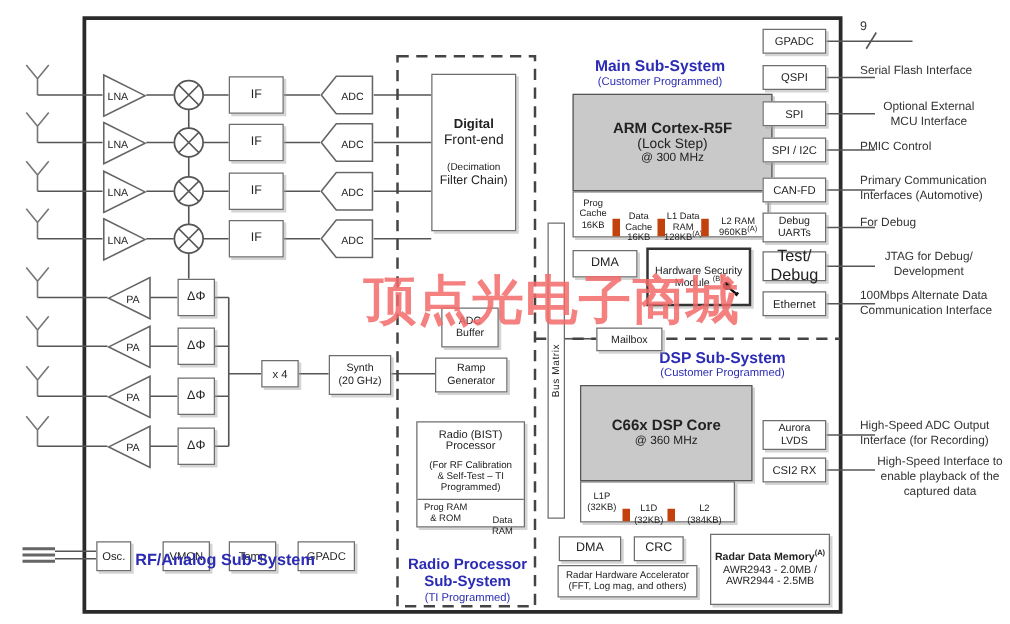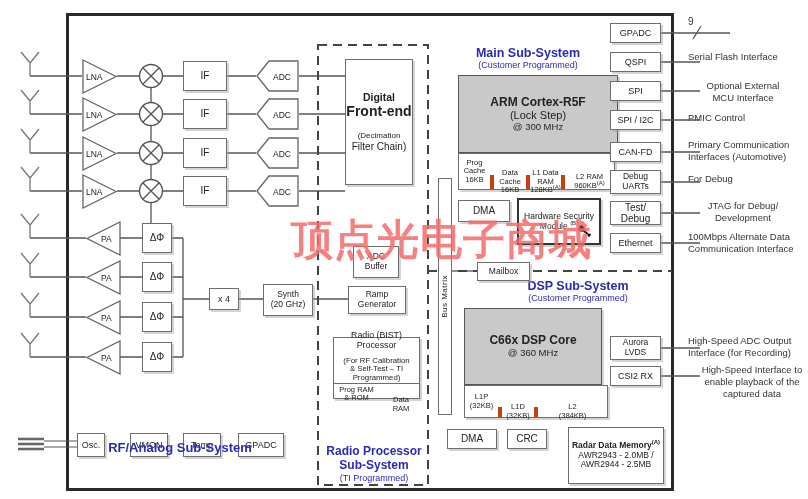--- a/index.html
+++ b/index.html
@@ -13,21 +13,21 @@
   .gray{background:#c9c9c9;border-color:#555;}
   .noshadow{box-shadow:none;}
   .blue{color:#2b2bb4;font-weight:bold;text-align:center;}
   .blue .sub{font-weight:normal;}
   .desc{position:absolute;font-size:9.5px;line-height:12px;color:#333;}
   .desc-c{text-align:center;}
   .strip{position:absolute;box-sizing:border-box;display:flex;background:#fff;
          border:1px solid #6e6e6e;box-shadow:2px 2px 0 rgba(160,160,160,0.45);}
   .cell{box-sizing:border-box;display:flex;flex-direction:column;align-items:center;
         justify-content:center;text-align:center;font-size:7.5px;line-height:1.15;}
-  .cell+.cell{border-left:4px solid #c2410c;margin-top:21px;}
+  .cell+.cell{border-left:6px solid #c2410c;margin-top:21px;}
   sup{font-size:6px;vertical-align:super;line-height:0;}
   .vtext{writing-mode:vertical-rl;transform:rotate(180deg);font-size:8px;letter-spacing:.5px;}
   #watermark{position:absolute;left:253px;top:212px;font-size:42px;font-weight:bold;
              letter-spacing:1px;color:rgba(243,106,106,0.85);z-index:9;white-space:nowrap;margin-left:38px;}
   svg text{fill:#222;}
 </style>
 </head>
 <body>
 
 <div id="stage">
@@ -186,35 +186,35 @@
   <div class="box" style="left:183px;top:433px;width:38px;height:24px;font-size:9px;z-index:2">
       <span>Temp</span>
     </div>
   <div class="box" style="left:238px;top:433px;width:46px;height:24px;font-size:9px;z-index:2">
       <span>GPADC</span>
     </div>
   <div class="abs blue" style="left:95px;top:440px;width:170px;font-size:13px;z-index:2">RF/Analog Sub-System</div>
 
   <div class="box" style="left:345px;top:59px;width:68px;height:126px;z-index:2">
     <span style="font-weight:600;font-size:10.5px">Digital</span>
-    <span style="font-weight:700;font-size:14px">Front-end</span>
+    <span style="font-weight:400;font-size:11px">Front-end</span>
     <span style="height:12px"></span>
     <span style="font-size:8px">(Decimation</span>
     <span style="font-size:10px">Filter Chain)</span>
   </div>
   <div class="box" style="left:353px;top:246px;width:46px;height:32px;font-size:8.5px;z-index:2">
       <span>ADC</span>
       <span>Buffer</span>
     </div>
   <div class="box" style="left:348px;top:286px;width:58px;height:28px;font-size:8.5px;z-index:2">
       <span>Ramp</span>
       <span>Generator</span>
     </div>
 
-  <div class="box" style="left:333px;top:337px;width:87px;height:62px;padding:0;z-index:2">
+  <div class="box" style="left:333px;top:337px;width:87px;height:85px;padding:0;z-index:2">
     <div style="flex:1;display:flex;flex-direction:column;align-items:center;justify-content:center;width:100%">
       <span style="font-size:8.8px">Radio (BIST)</span>
       <span style="font-size:8.8px">Processor</span>
       <span style="height:6px"></span>
       <span style="font-size:7.8px">(For RF Calibration</span>
       <span style="font-size:7.8px">&amp; Self-Test  – TI</span>
       <span style="font-size:7.8px">Programmed)</span>
     </div>
     <div style="display:flex;width:100%;border-top:1px solid #6e6e6e;height:21px">
       <div class="cell" style="width:45px">
@@ -288,41 +288,45 @@
 
   <div class="abs blue" style="left:498px;top:279px;width:160px;font-size:12.5px;z-index:2">
     <div>DSP Sub-System</div>
     <div class="sub" style="font-size:9px">(Customer Programmed)</div>
   </div>
 
   <div class="box gray" style="left:464px;top:308px;width:138px;height:77px;z-index:2">
     <span style="font-size:12px;font-weight:600">C66x DSP Core</span>
     <span style="font-size:9.5px">@ 360 MHz</span>
   </div>
-  <div class="strip" style="left:464px;top:385px;width:144px;height:33px;z-index:2">
+  <div class="strip" style="left:464px;top:385px;width:124px;height:33px;z-index:2">
     <div class="cell" style="width:33px">
         <span>L1P</span>
         <span>(32KB)</span>
       </div>
     <div class="cell" style="width:36px">
         <span>L1D</span>
         <span>(32KB)</span>
       </div>
     <div class="cell" style="flex:1">
         <span>L2</span>
         <span>(384KB)</span>
       </div>
   </div>
 
   <div class="box" style="left:447px;top:429px;width:50px;height:20px;z-index:2">
       <span>DMA</span>
     </div>
   <div class="box" style="left:507px;top:429px;width:40px;height:20px;z-index:2">
       <span>CRC</span>
     </div>
+  <div class="box" style="left:446px;top:452px;width:112px;height:26px;font-size:7.8px;z-index:2">
+    <span>Radar Hardware Accelerator</span>
+      <span>(FFT, Log mag, and others)</span>
+  </div>
   <div class="box" style="left:568px;top:427px;width:96px;height:57px;font-size:8.5px;z-index:2">
     <span style="font-weight:600"><span>Radar Data Memory</span><sup>(A)</sup></span>
     <span>AWR2943 - 2.0MB /</span>
     <span>AWR2944 - 2.5MB</span>
   </div>
 
   <div class="box" style="left:610px;top:23px;width:51px;height:20px;font-size:9px;z-index:2">
       <span>GPADC</span>
     </div>
   <div class="box" style="left:610px;top:52px;width:51px;height:20px;font-size:9px;z-index:2">
@@ -334,21 +338,21 @@
   <div class="box" style="left:610px;top:110px;width:51px;height:20px;font-size:9px;z-index:2">
       <span>SPI / I2C</span>
     </div>
   <div class="box" style="left:610px;top:142px;width:51px;height:20px;font-size:9px;z-index:2">
       <span>CAN-FD</span>
     </div>
   <div class="box" style="left:610px;top:170px;width:51px;height:24px;font-size:8.5px;z-index:2">
       <span>Debug</span>
       <span>UARTs</span>
     </div>
-  <div class="box" style="left:610px;top:201px;width:51px;height:24px;font-size:10px;z-index:2">
+  <div class="box" style="left:610px;top:201px;width:51px;height:24px;font-size:13px;z-index:2">
       <span>Test/</span>
       <span>Debug</span>
     </div>
   <div class="box" style="left:610px;top:233px;width:51px;height:20px;font-size:9px;z-index:2">
       <span>Ethernet</span>
     </div>
   <div class="box" style="left:610px;top:336px;width:51px;height:24px;font-size:8.5px;z-index:2">
       <span>Aurora</span>
       <span>LVDS</span>
     </div>

